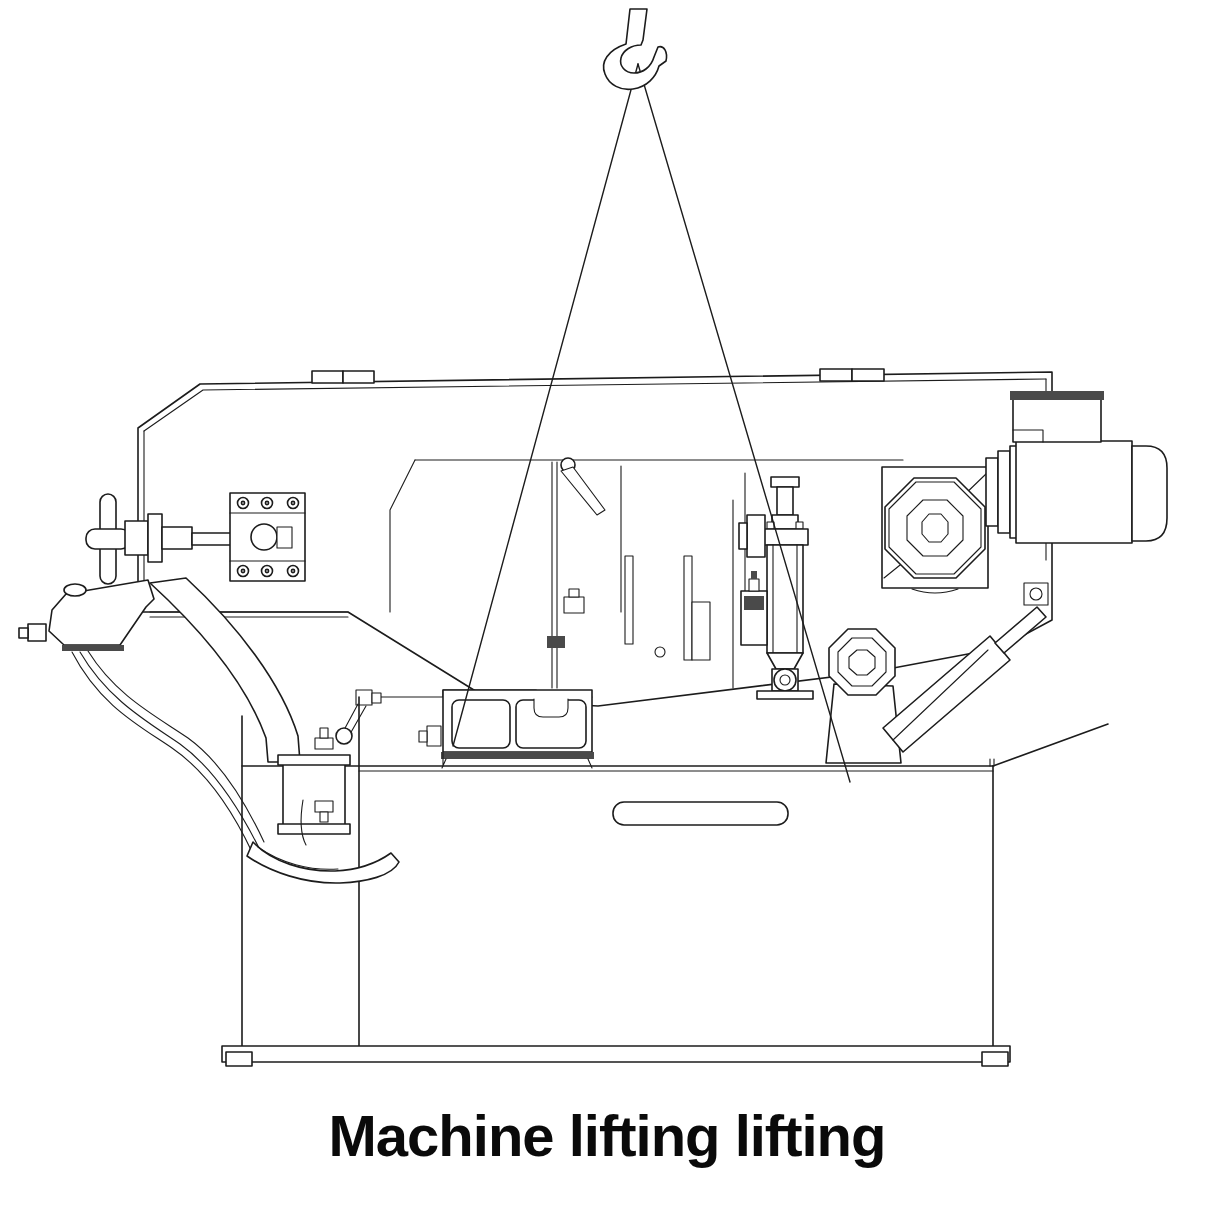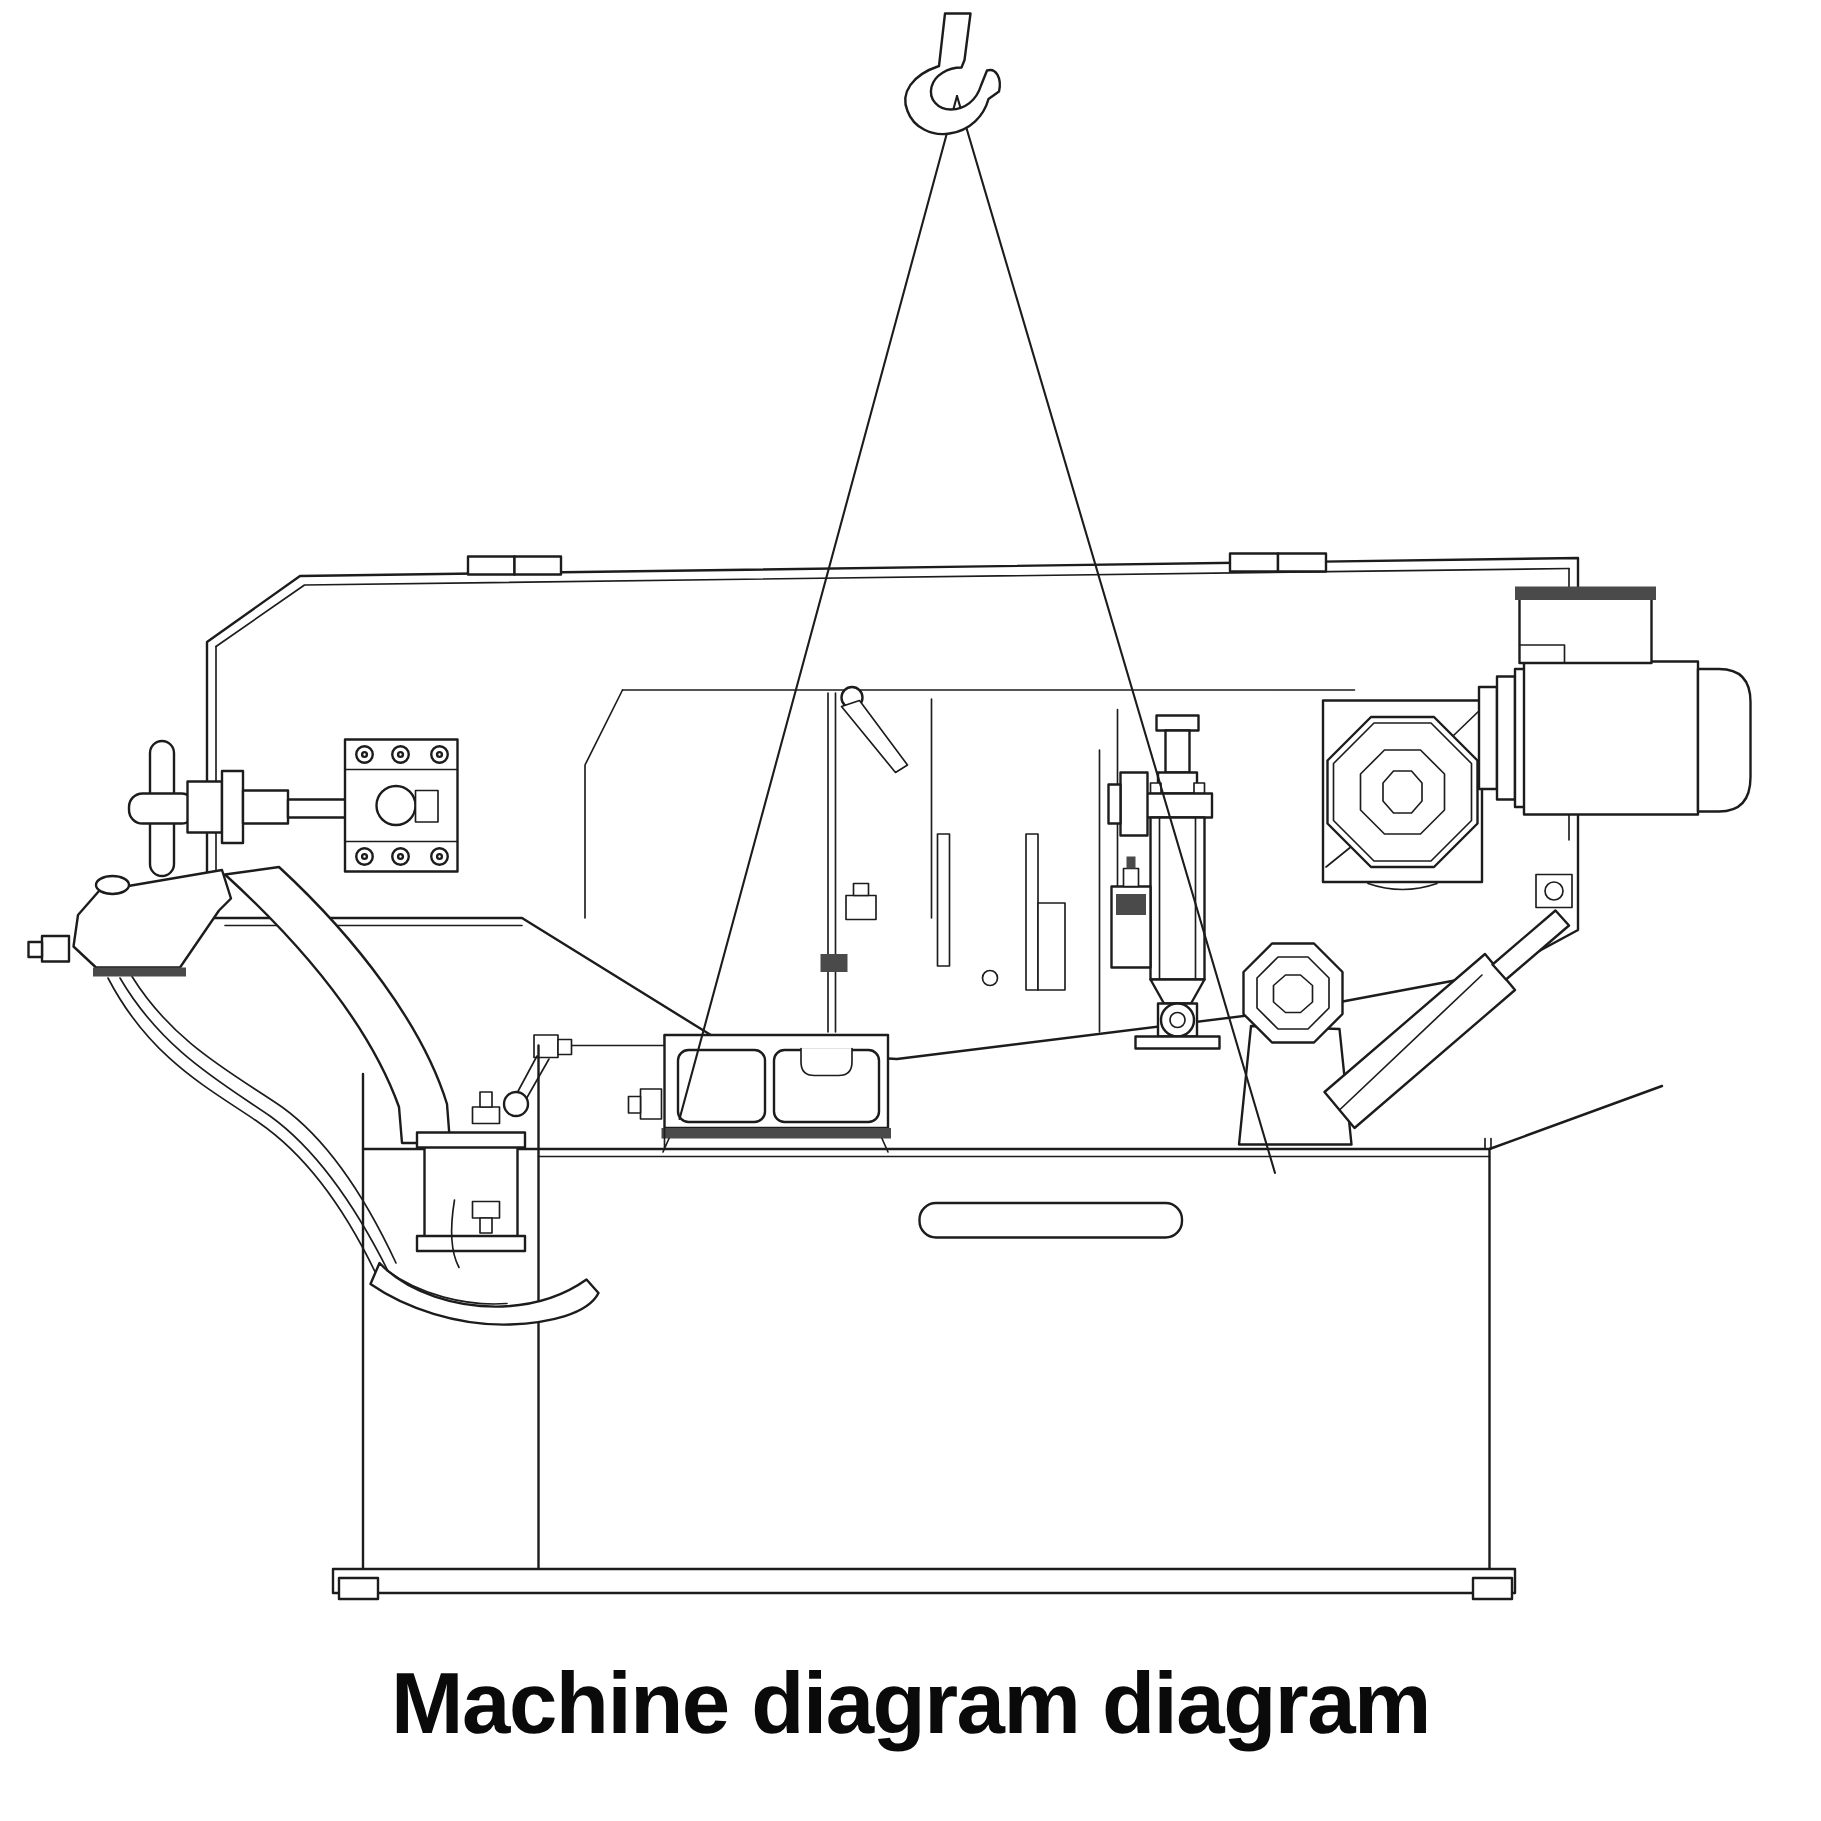--- a/index.html
+++ b/index.html
@@ -214,14 +214,14 @@
                          C632,45 623,50 621,58
                          C619,66 625,73 634,73
                          C643,73 651,67 654,57 L658,47
                          C664,45 668,52 666,61 L659,66
                          C656,77 647,87 633,89
                          C621,91 609,85 605,74
                          C600,62 608,50 626,44 Z"></path>
     </g>
   </svg>
 
-  <figcaption>Machine diagram diagram</figcaption>
+  <figcaption>Machine lifting lifting</figcaption>
 </figure>
 
 </body></html>

